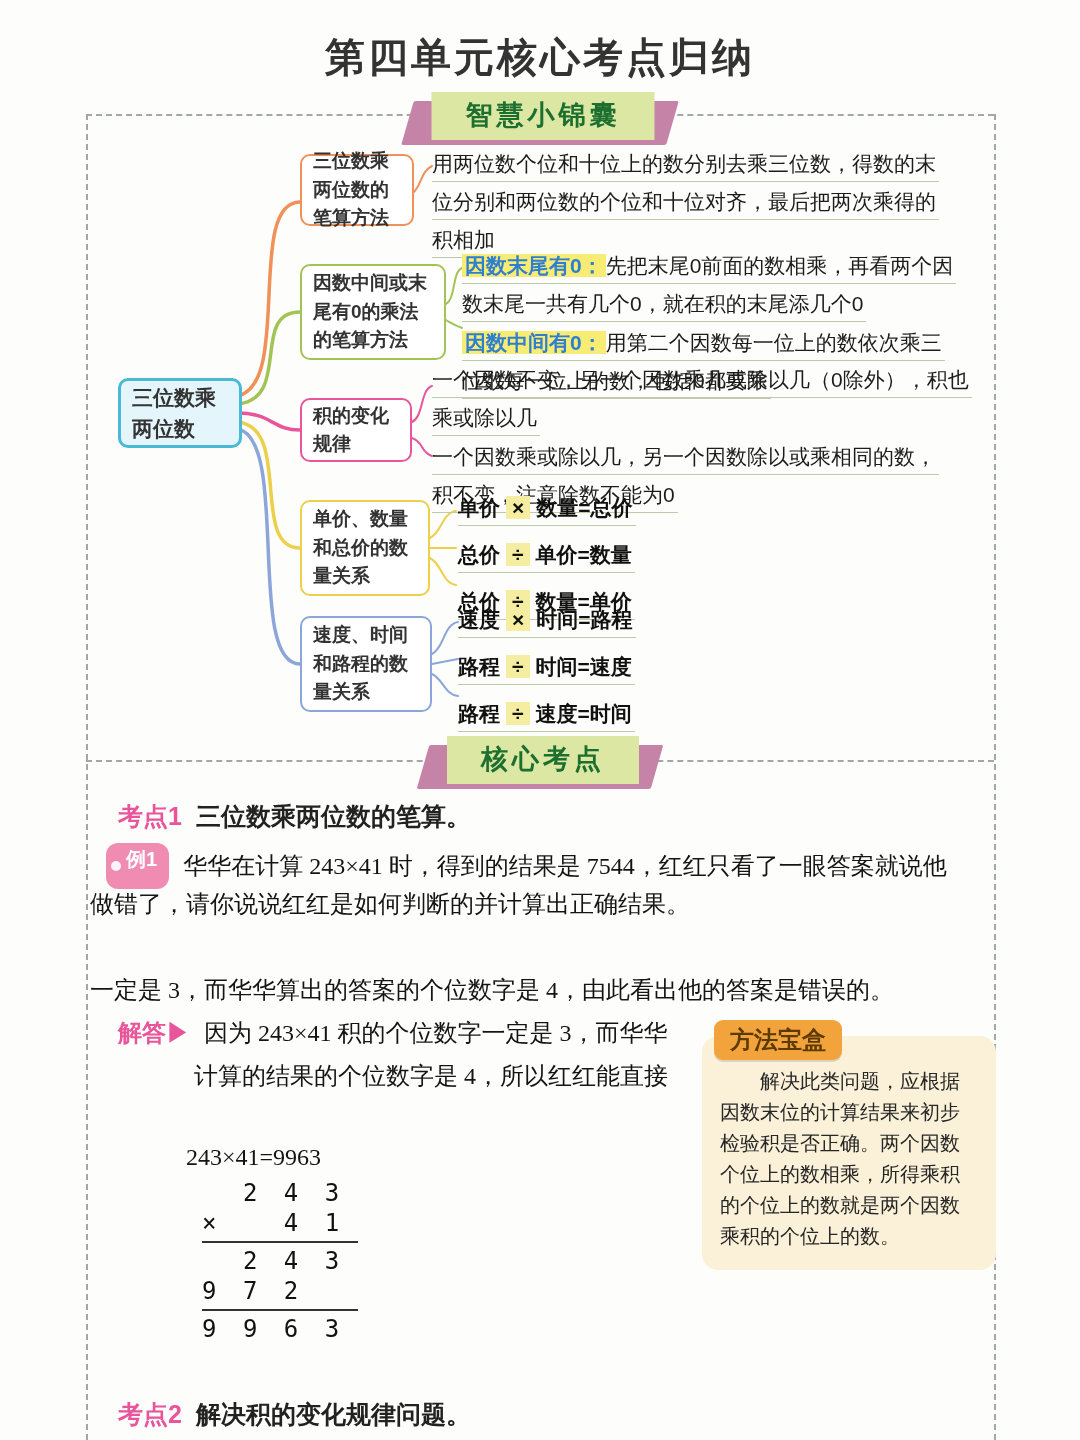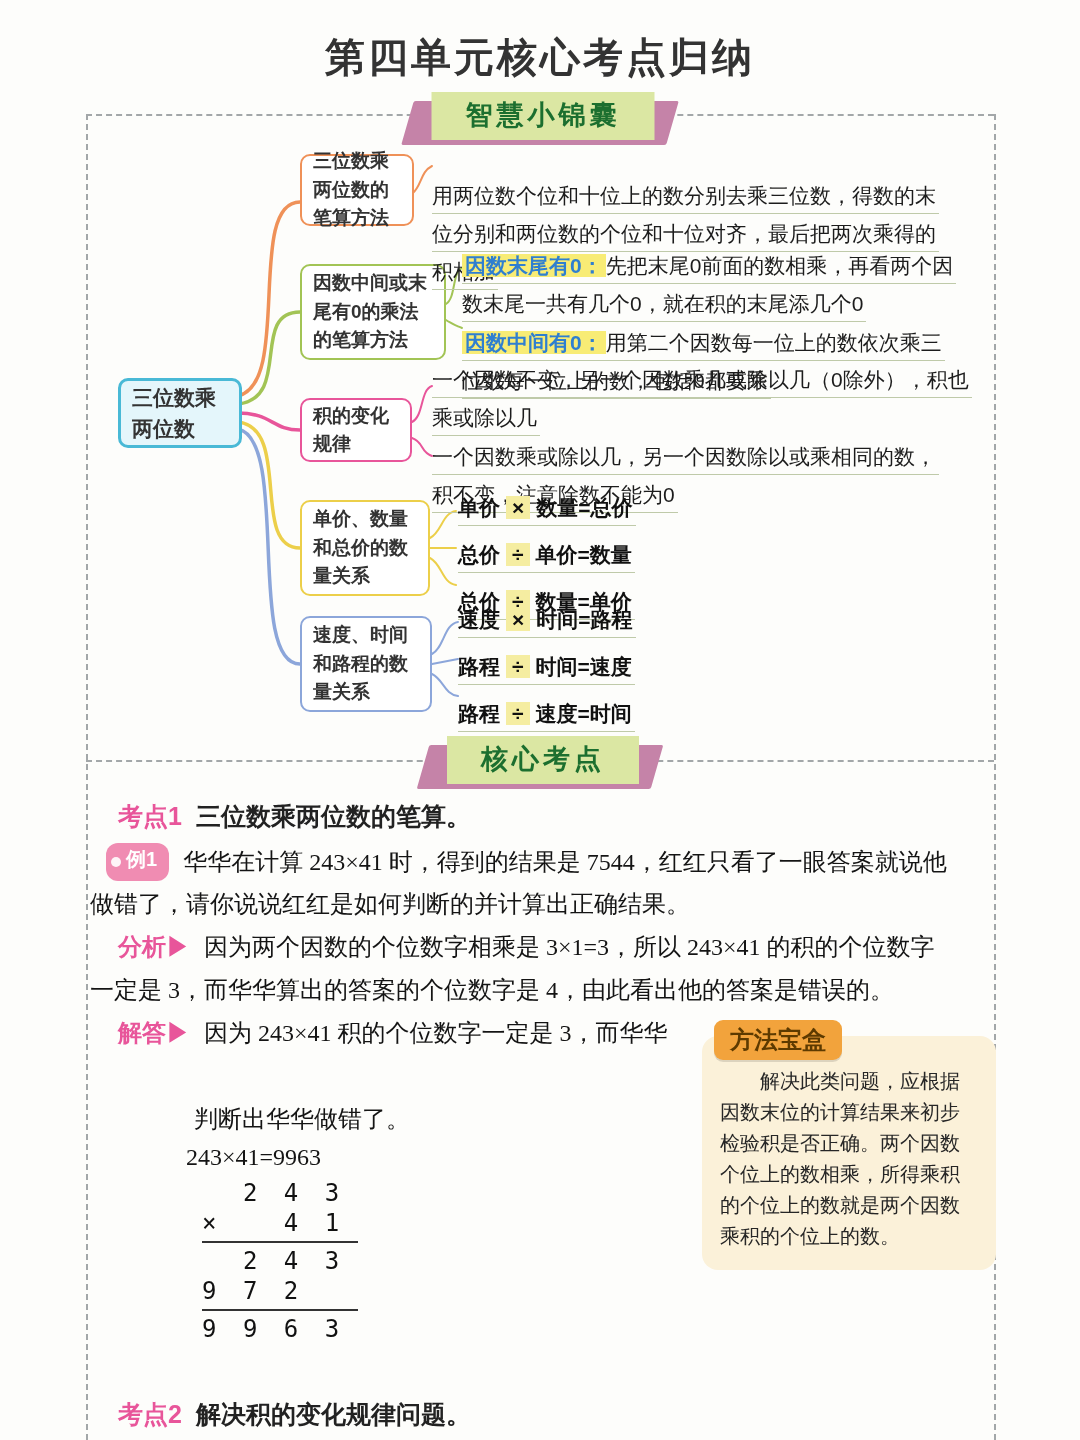--- a/index.html
+++ b/index.html
@@ -50,21 +50,21 @@
   
   .core-row { position:absolute; display:flex; align-items:center; gap:14px; white-space:nowrap; }
   .body-text { font-size:24px; color:#141414; white-space:nowrap;
                font-family:"Liberation Serif","DejaVu Serif",serif; }
   .pt-label { color:#e8559a; font-weight:800; font-size:25px; font-family:"Liberation Sans", sans-serif; }
   .pt-text  { color:#222; font-weight:700; font-size:25px; font-family:"Liberation Sans", sans-serif; }
   .sub-label { color:#e8559a; font-weight:800; font-size:24px; font-family:"Liberation Sans", sans-serif; }
 
   .ex-badge { position:relative; display:inline-flex; align-items:center; background:#f08cb2;
               color:#fff; font-weight:800; font-size:20px; border-radius:12px;
-              padding:3px 12px 8px 20px; font-family:"Liberation Sans", sans-serif; }
+              padding:3px 12px 16px 20px; font-family:"Liberation Sans", sans-serif; }
   .ex-badge .dot { position:absolute; left:5px; top:50%; transform:translateY(-50%);
                    width:10px; height:10px; border-radius:50%; background:#fff; opacity:.9; }
 
   .mult { position:absolute; font-family:"DejaVu Sans Mono", monospace; font-size:24px;
           line-height:30px; color:#111; }
   .mult .mrow { white-space:pre; letter-spacing:6px; }
   .mult .rule { border-top:2.5px solid #333; width:156px; margin:3px 0; }
 
   .method-box { position:absolute; top:1036px; left:702px; width:294px; background:#fbf1d9;
                 border-radius:16px; padding:30px 18px 18px; }
@@ -127,21 +127,21 @@
     <div class="node bn4" style="left:300px;top:362px;width:130px;height:96px;">
       <span>单价、数量和总价的数量关系</span>
     </div>
     <div class="node bn3" style="left:300px;top:260px;width:112px;height:64px;">
       <span>积的变化规律</span>
     </div>
     <div class="node bn5" style="left:300px;top:478px;width:132px;height:96px;">
       <span>速度、时间和路程的数量关系</span>
     </div>
 
-    <div class="mm-text" style="left:432px;top:12px;width:552px;margin-top:32px;">
+    <div class="mm-text" style="left:432px;top:12px;width:552px;">
       <span class="mm-line">用两位数个位和十位上的数分别去乘三位数，得数的末</span>
       <span class="mm-line">位分别和两位数的个位和十位对齐，最后把两次乘得的</span>
       <span class="mm-line">积相加</span>
     </div>
 
     <div class="mm-text" style="left:462px;top:114px;width:522px;">
       <div class="mm-item">
         <span class="mm-line">
             <i class="hl">因数末尾有0：</i>
             <span>先把末尾0前面的数相乘，再看两个因</span>
@@ -219,34 +219,30 @@
     <span class="ex-badge">
         <i class="dot"></i>
         <span>例1</span>
       </span>
     <span class="body-text">华华在计算 243×41 时，得到的结果是 7544，红红只看了一眼答案就说他</span>
   </div>
   <div class="core-row" style="top:888px;left:90px;">
     <span class="body-text">做错了，请你说说红红是如何判断的并计算出正确结果。</span>
   </div>
 
-  <div class="core-row" style="top:931px;left:118px;">
-    <span class="sub-label">分析▶</span>
-    <span class="body-text">因为两个因数的个位数字相乘是 3×1=3，所以 243×41 的积的个位数字</span>
-  </div>
   <div class="core-row" style="top:974px;left:90px;">
     <span class="body-text">一定是 3，而华华算出的答案的个位数字是 4，由此看出他的答案是错误的。</span>
   </div>
 
   <div class="core-row" style="top:1017px;left:118px;">
     <span class="sub-label">解答▶</span>
     <span class="body-text">因为 243×41 积的个位数字一定是 3，而华华</span>
   </div>
-  <div class="core-row" style="top:1103px;left:194px;">
-    <span class="body-text">判断出华华做错了。</span>
+  <div class="core-row" style="top:1060px;left:194px;">
+    <span class="body-text">计算的结果的个位数字是 4，所以红红能直接</span>
   </div>
   <div class="core-row" style="top:1144px;left:186px;">
     <span class="body-text">243×41=9963</span>
   </div>
 
   <div class="mult" style="top:1178px;left:202px;">
     <div class="mrow">  2 4 3</div>
     <div class="mrow">×   4 1</div>
     <div class="rule"></div>
     <div class="mrow">  2 4 3</div>

